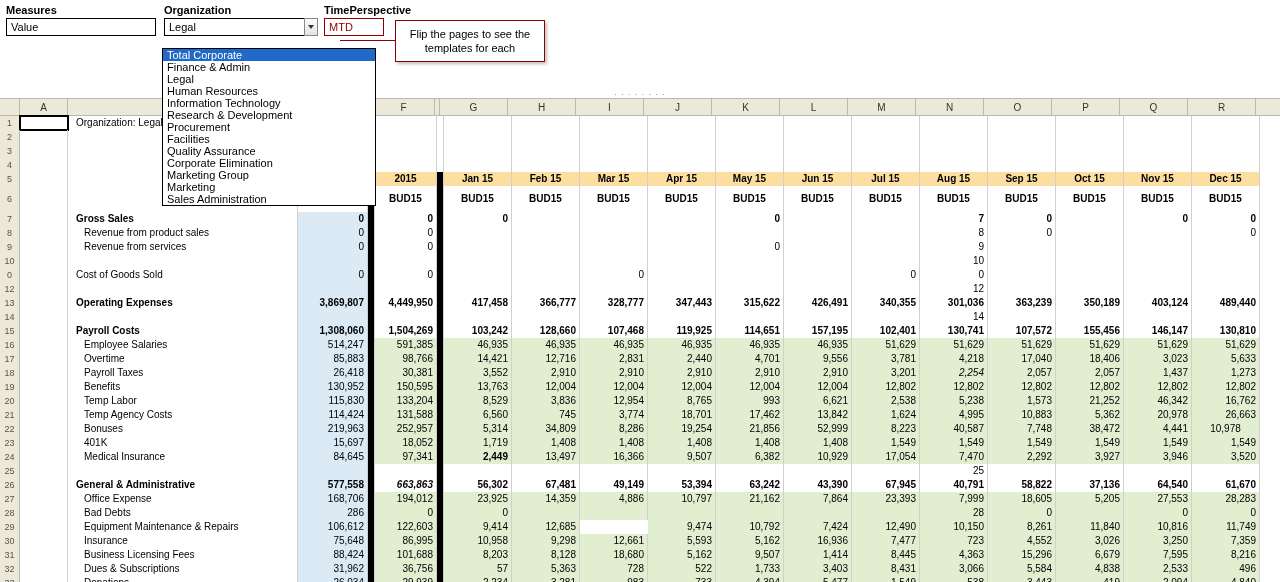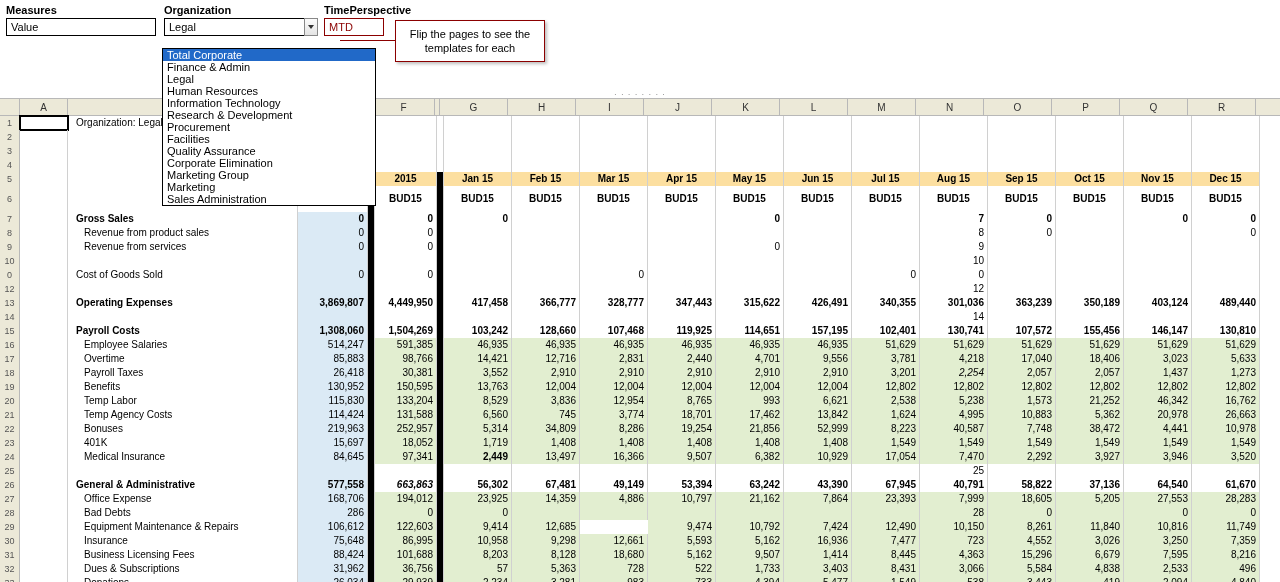--- a/index.html
+++ b/index.html
@@ -568,21 +568,21 @@
         <div class="cell num2015g" style="width: 68px;">34,809</div>
         <div class="cell num2015g" style="width: 68px;">8,286</div>
         <div class="cell num2015g" style="width: 68px;">19,254</div>
         <div class="cell num2015g" style="width: 68px;">21,856</div>
         <div class="cell num2015g" style="width: 68px;">52,999</div>
         <div class="cell num2015g" style="width: 68px;">8,223</div>
         <div class="cell num2015g" style="width: 68px;">40,587</div>
         <div class="cell num2015g" style="width: 68px;">7,748</div>
         <div class="cell num2015g" style="width: 68px;">38,472</div>
         <div class="cell num2015g" style="width: 68px;">4,441</div>
-        <div class="cell num2015g" style="width: 68px;">10,978</div>
+        <div class="cell num2015g" style="width: 68px; text-align: center;">10,978</div>
       </div>
       <div class="row">
         <div class="rh">23</div>
         <div class="cell " style="width: 48px;"></div>
         <div class="cell indent label" style="width: 230px;">401K</div>
         <div class="cell num2014" style="width: 70px;">15,697</div>
         <div class="cell blacksep" style="width: 5px;"></div>
         <div class="cell num2015g" style="width: 62px;">18,052</div>
         <div class="cell blacksep" style="width: 5px;"></div>
         <div class="cell num2015g" style="width: 68px;">1,719</div>

